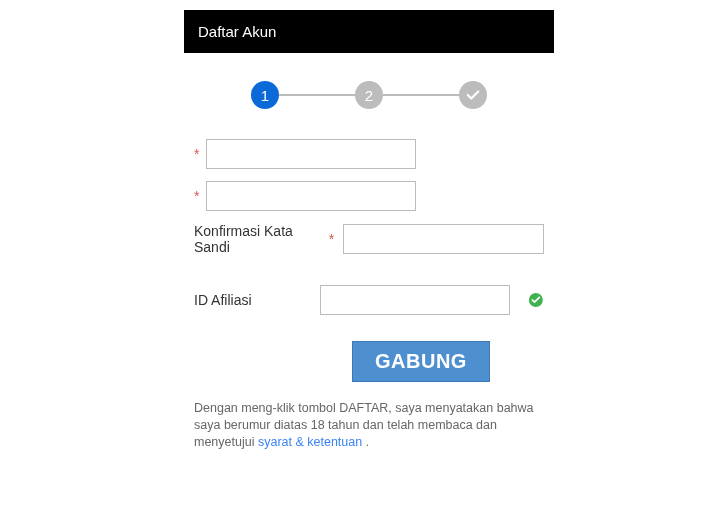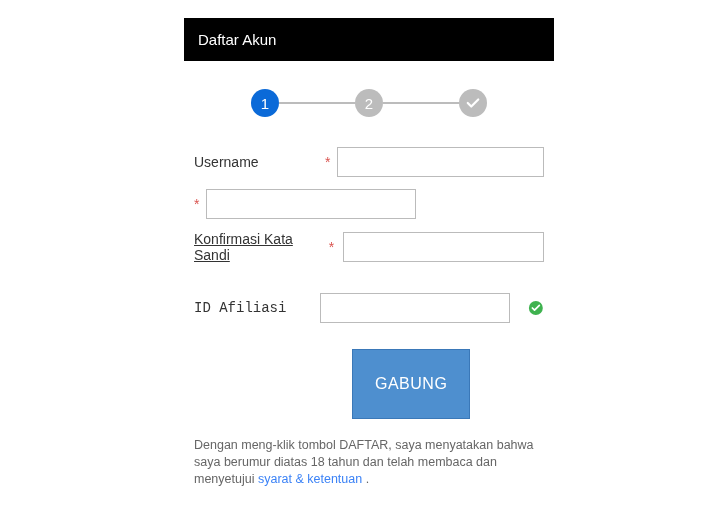--- a/index.html
+++ b/index.html
@@ -1,34 +1,34 @@
 <!DOCTYPE html>
 <html><head>
 <meta charset="utf-8">
 <style>
   * { box-sizing: border-box; margin: 0; padding: 0; }
   body { font-family: "Segoe UI", Arial, sans-serif; background: #fff; width: 702px; height: 507px; position: relative; }
-  .container { position: absolute; left: 184px; top: 18px; width: 370px; }
+  .container { position: absolute; left: 184px; top: 10px; width: 370px; }
   .header { background: #000; color: #fff; padding: 13px 14px; font-size: 15px; }
   .steps { display: flex; align-items: center; justify-content: center; margin: 28px 0 30px 0; }
   .step { width: 28px; height: 28px; border-radius: 50%; display: flex; align-items: center; justify-content: center; font-size: 15px; font-weight: 500; }
   .step.active { background: #0b6ad8; color: #fff; }
   .step.inactive { background: #bcbcbc; color: #fff; }
   .connector { width: 76px; height: 2px; background: #bcbcbc; }
   .form-row { display: flex; align-items: center; margin-bottom: 12px; }
   .label { width: 133px; font-size: 14px; color: #333; }
   .req { color: #d9534f; font-size: 14px; width: 12px; text-align:left;}
   input[type=text], input[type=password] { width: 210px; height: 30px; border: 1px solid #bbb; padding: 2px 6px; font-size: 13px; background:#fff; }
   .row-confirm input { margin-left:8px; }
   .affil-row { display:flex; align-items:center; margin-top:30px; margin-bottom: 18px;}
-  .affil-row .label { width:145px;font-family:Liberation Mono, monospace;}
+  .affil-row .label { width:145px;}
   .affil-row input { width:210px;}
   .check { width:18px; height:18px; margin-left:18px; }
   .btn-row { margin-left: 158px; margin-top: 26px; }
-  button.submit { background:#4e8fcf; color:#fff; border:1px solid #3a78b8; padding: 25px 22px; font-size:16px; letter-spacing:0.5px; cursor:pointer;}
+  button.submit { background:#4e8fcf; color:#fff; border:1px solid #3a78b8; padding: 8px 22px; font-size:20px; letter-spacing:0.5px; cursor:pointer;font-weight:bold;}
   .disclaimer { font-size:12.5px; color:#666; line-height:1.35; margin: 18px 10px 0 10px; }
   .disclaimer .tc { color:#3b82f6;}
 </style>
 </head>
 <body>
 
 <div class="container">
 
   <div class="header">Daftar Akun</div>
 
@@ -39,30 +39,29 @@
     <div class="connector"></div>
     <div class="step inactive">
       <svg width="14" height="14" viewBox="0 0 16 16">
           <path d="M2 8 l4 4 l8 -8" stroke="#fff" stroke-width="2.5" fill="none" stroke-linecap="round" stroke-linejoin="round"></path>
         </svg>
     </div>
   </div>
 
   <div class="form" style="padding:0 10px;">
     <div class="form-row">
-      <div class="label">Username</div>
       <div class="req">*</div>
       <input type="text" value="" style="">
     </div>
     <div class="form-row">
       <div class="req">*</div>
       <input type="password" value="" style="">
     </div>
     <div class="form-row row-confirm">
-      <div class="label" style="width:141px;text-decoration:underline;">Konfirmasi Kata Sandi</div>
+      <div class="label" style="width:141px;">Konfirmasi Kata Sandi</div>
       <div class="req" style="width:6px;">*</div>
       <input type="password" value="" style="">
     </div>
 
     <div class="affil-row">
       <div class="label">ID Afiliasi</div>
       <input type="text" value="" style="">
       <svg class="check" viewBox="0 0 18 18">
           <circle cx="9" cy="9" r="8" fill="#3fb24f"></circle>
           <path d="M5 9 l2.5 2.5 L13 6" stroke="#fff" stroke-width="2" fill="none" stroke-linecap="round" stroke-linejoin="round"></path>

